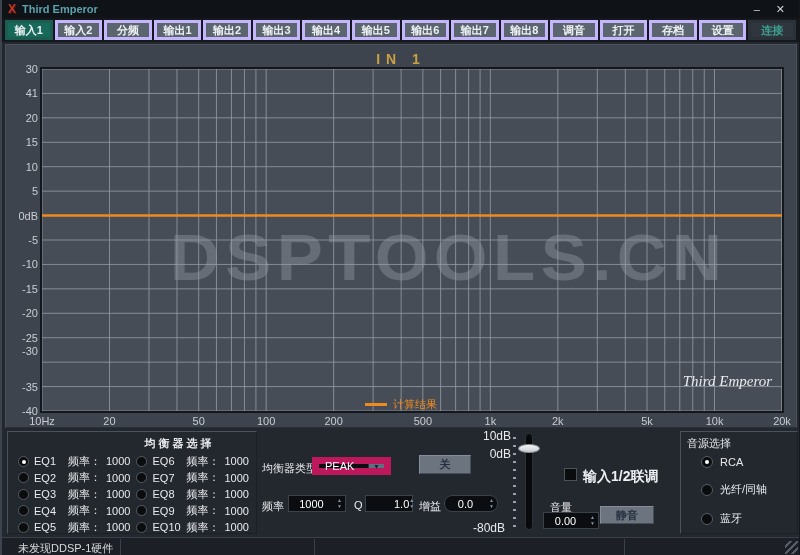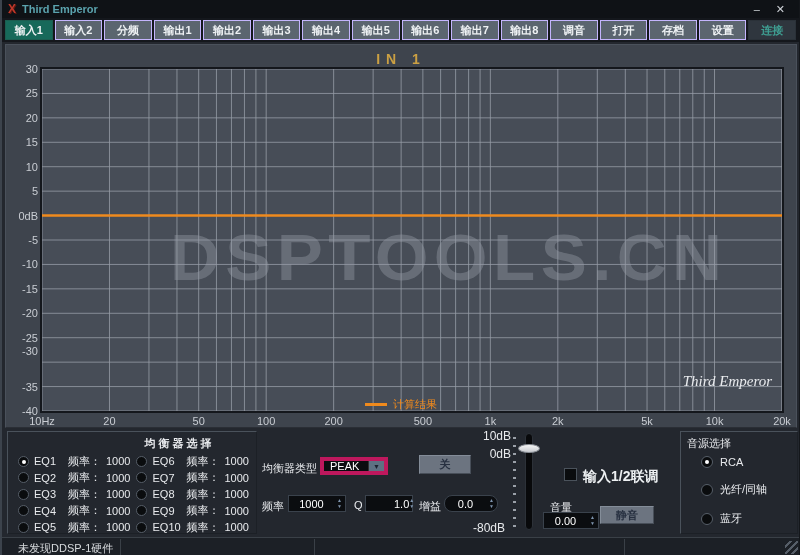--- a/index.html
+++ b/index.html
@@ -9,21 +9,21 @@
 
   
   .titlebar { position:absolute; left:0; top:0; width:100%; height:18px; background:#0f1216; display:flex; align-items:center; padding:0 6px; }
   .app-icon { color:#c0392b; font-weight:bold; font-size:12px; line-height:12px; margin-right:6px; text-shadow:1px 1px 0 #5e1710; }
   .app-title { color:#5ba3ae; font-size:11px; font-weight:bold; }
   .win-controls { margin-left:auto; display:flex; gap:16px; padding-right:8px; }
   .win-btn { color:#cfd3d8; font-size:11px; line-height:12px; cursor:default; }
 
   
   .tabbar { position:absolute; left:0; top:18px; width:100%; height:24px; background:#14171c; display:flex; gap:2px; padding:2px 3px 2px 3px; }
-  .tab { flex:1; background:#5b656f; color:#eef1f3; font-size:11px; font-weight:bold; display:flex; align-items:center; justify-content:center; border:1px solid #c4b5fd; }
+  .tab { flex:1; background:#5b656f; color:#eef1f3; font-size:11px; font-weight:bold; display:flex; align-items:center; justify-content:center; border:3px solid #c4b5fd; }
   .tab.active { background:#17695a; border-color:#1b5d50; }
   .tab.disabled { background:#2f363e; color:#3fa093; border-color:#2a3138; }
 
   
   .chart-panel { position:absolute; left:3px; top:44px; width:792px; height:384px; background:#3e444d; border:1px solid #4a515b; border-bottom-color:#2a2e35;padding-left:16px; }
   .chart-title { position:absolute; top:6px; left:0; width:100%; text-align:center; color:#cba043; font-size:14px; font-weight:bold; letter-spacing:6px; }
   .plot { position:absolute; left:34px; top:22px; width:744px; height:346px; background:#474d57; border:2px solid #14171c; }
   .plot svg { position:absolute; left:0; top:0; z-index:2; }
   .watermark { position:absolute; left:128px; top:152px; z-index:1; font-size:64px; font-weight:bold; letter-spacing:5px; color:rgba(178,186,197,0.30); white-space:nowrap; transform:scaleX(1.08); transform-origin:left; }
   .brand { position:absolute; right:10px; top:304px; z-index:3; color:#e9ebee; font-size:15px; font-style:italic; font-family:"Liberation Serif", serif; }
@@ -43,21 +43,21 @@
   .radio.selected::after { content:''; position:absolute; left:3px; top:3px; width:4px; height:4px; border-radius:50%; background:#ffffff; }
   .eq-name { color:#e8eaed; font-size:11px; width:34px; margin-left:5px; }
   .eq-freq-label { color:#e8eaed; font-size:11px; width:38px; }
   .eq-freq-value { color:#e8eaed; font-size:11px; }
 
   .ctl-label { position:absolute; color:#e8eaed; font-size:11px; }
   .field { position:absolute; background:#0b0d10; border:1px solid #3a424c; color:#fff; font-size:11px; display:flex; align-items:center; }
   .field .val { flex:1; text-align:center; }
   .spin { width:11px; display:flex; flex-direction:column; align-items:center; justify-content:center; gap:1px; }
   .spin span { font-size:5px; line-height:5px; color:#7d93ad; }
-  .dropdown { position:absolute; left:318px; top:457px; width:68px; height:18px; background:#0b0d10; border:4px solid #be185d; display:flex; }
+  .dropdown { position:absolute; left:310px; top:457px; width:79px; height:18px; background:#0b0d10; border:7px solid #be185d; display:flex; }
   .dropdown .val { flex:1; color:#fff; font-size:11px; display:flex; align-items:center; padding-left:6px; }
   .dd-btn { width:16px; background:#5e7183; border-left:1px solid #333; color:#1c2330; font-size:7px; display:flex; align-items:center; justify-content:center; }
   .btn { position:absolute; background:#6c7480; border:1px solid #848d99; border-bottom-color:#474e58; border-right-color:#474e58; color:#273040; font-size:11px; font-weight:bold; display:flex; align-items:center; justify-content:center; }
 
   
   .vol-label { position:absolute; color:#e8eaed; font-size:12px; width:32px; text-align:right; }
   .slider-ticks { position:absolute; left:511px; top:437px; width:3px; height:92px;
       background:repeating-linear-gradient(#9aa0a8 0 2px, transparent 2px 8px); }
   .slider-track { position:absolute; left:523px; top:433px; width:8px; height:97px; background:#08090b; border-radius:4px; border:1px solid #2c3138; }
   .slider-handle { position:absolute; left:516px; top:444px; width:22px; height:9px; border-radius:50%; background:linear-gradient(#f6f6f6,#c7cacf); border:1px solid #8a8f96; z-index:2; }
@@ -109,21 +109,21 @@
       <div class="tab">打开</div>
       <div class="tab">存档</div>
       <div class="tab">设置</div>
       <div class="tab disabled">连接</div>
     </div>
 
   <div class="chart-panel">
     <div class="chart-title">IN 1</div>
     <div id="y-labels">
         <div class="ylabel" style="left: 2px; top: 18px;">30</div>
-        <div class="ylabel" style="left: 2px; top: 42.4286px;">25</div>
+        <div class="ylabel" style="left: 2px; top: 42.4286px;">41</div>
         <div class="ylabel" style="left: 2px; top: 66.8571px;">20</div>
         <div class="ylabel" style="left: 2px; top: 91.2857px;">15</div>
         <div class="ylabel" style="left: 2px; top: 115.714px;">10</div>
         <div class="ylabel" style="left: 2px; top: 140.143px;">5</div>
         <div class="ylabel" style="left: 2px; top: 164.571px;">0dB</div>
         <div class="ylabel" style="left: 2px; top: 189px;">-5</div>
         <div class="ylabel" style="left: 2px; top: 213.429px;">-10</div>
         <div class="ylabel" style="left: 2px; top: 237.857px;">-15</div>
         <div class="ylabel" style="left: 2px; top: 262.286px;">-20</div>
         <div class="ylabel" style="left: 2px; top: 286.714px;">-25</div>

